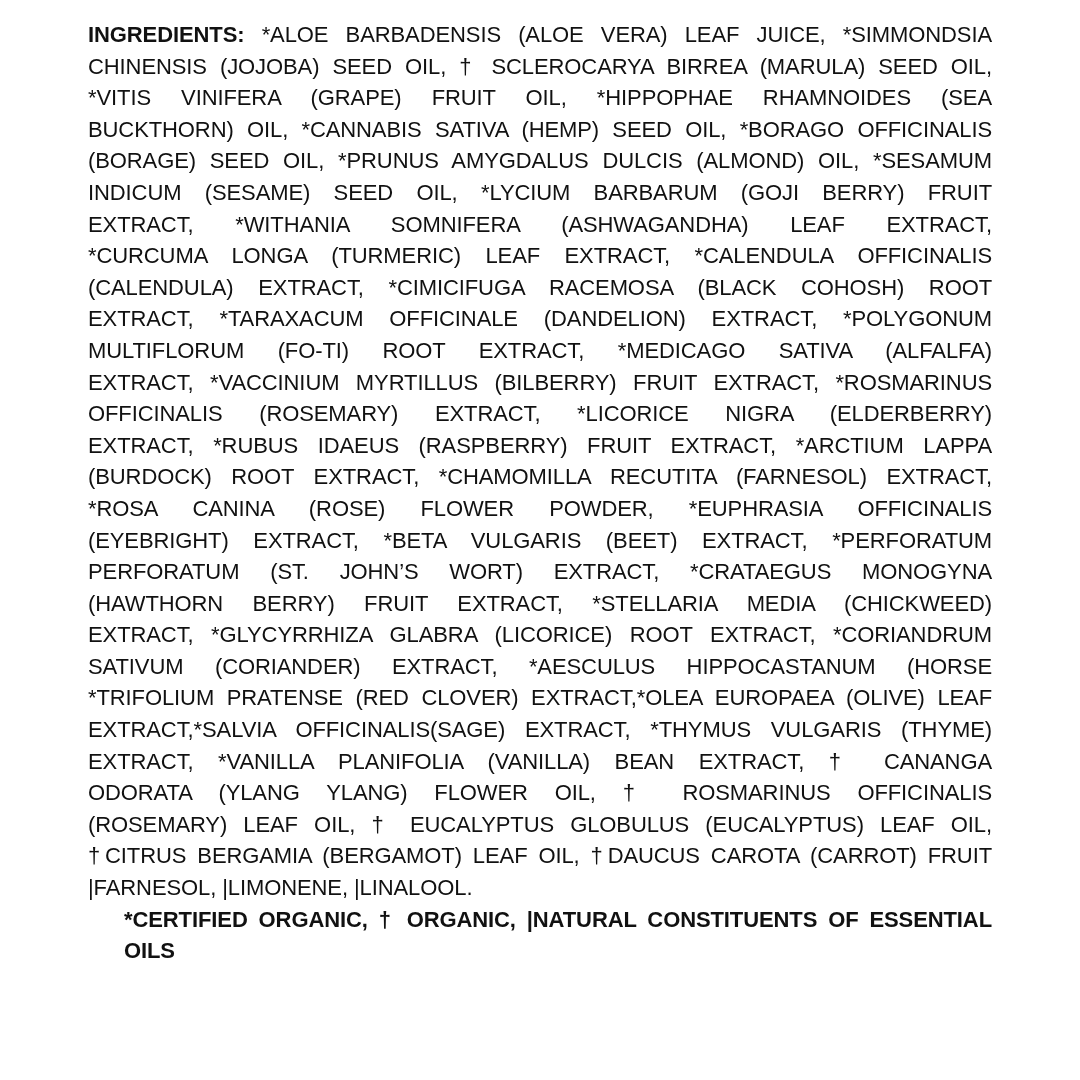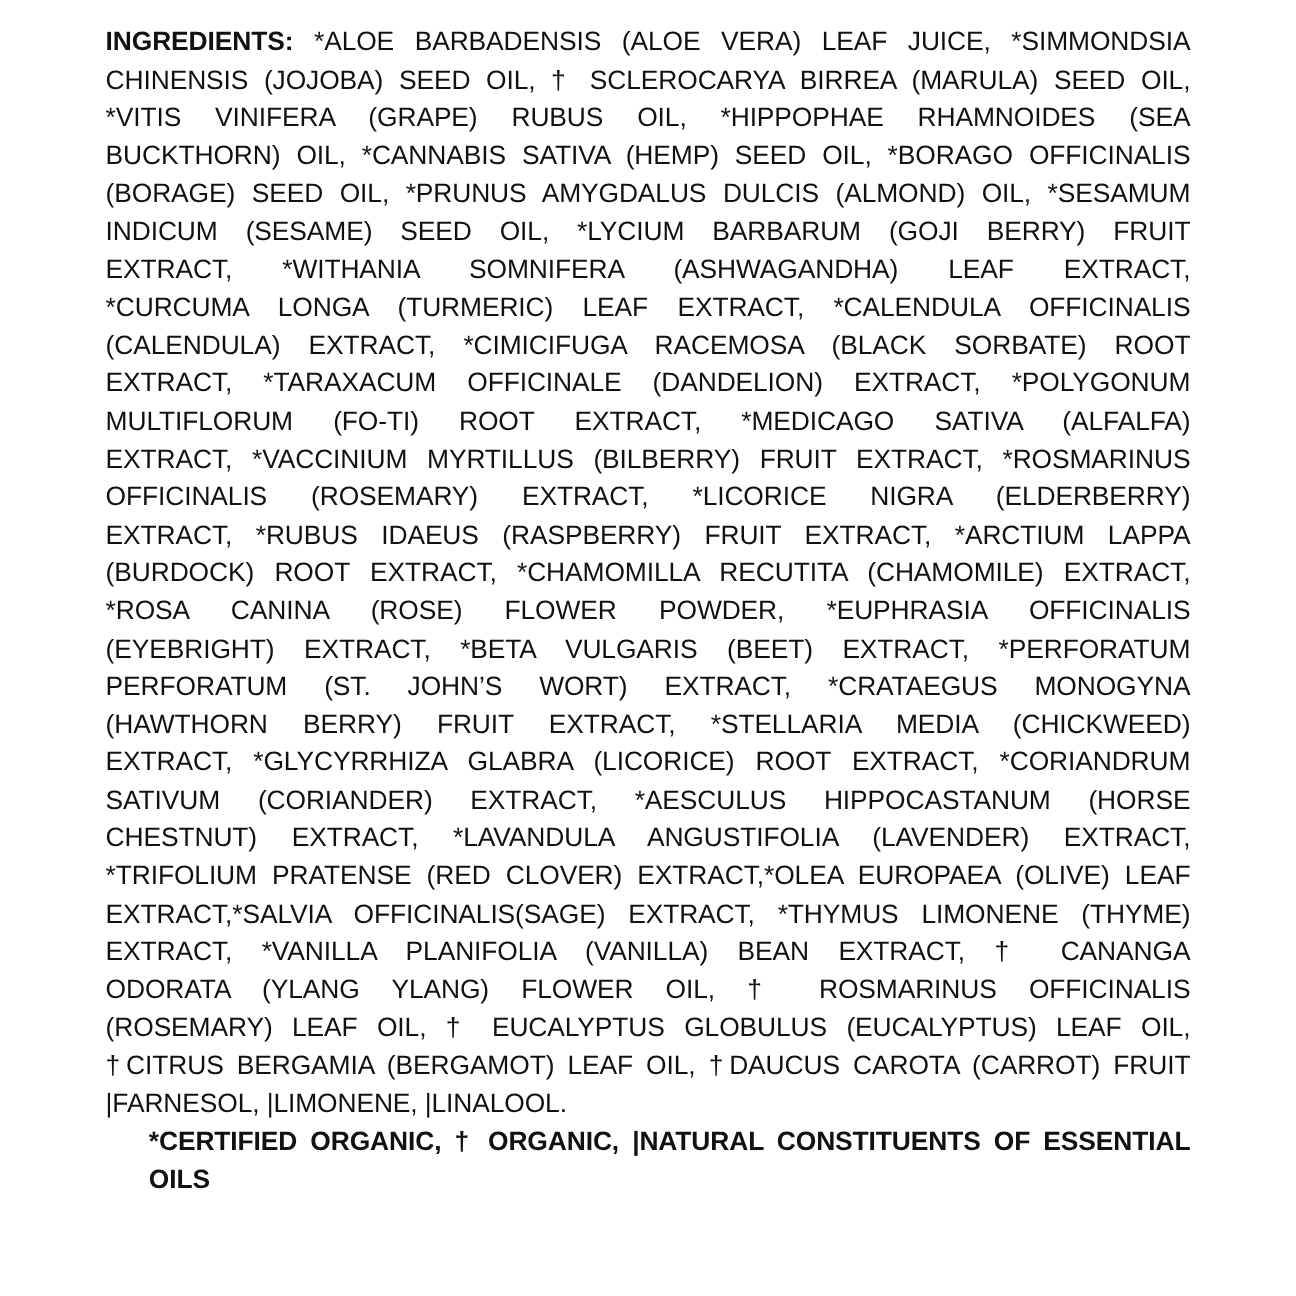--- a/index.html
+++ b/index.html
@@ -26,42 +26,41 @@
   .b { font-weight: 700; margin-left: 36px; }
   .hdr { font-weight: 700; }
 </style>
 </head>
 <body>
 
 <div class="page">
   <div class="textblock">
     <div class="ln j"><b class="hdr">INGREDIENTS:</b> <span>*ALOE BARBADENSIS (ALOE VERA) LEAF JUICE, *SIMMONDSIA</span></div>
     <div class="ln j">CHINENSIS (JOJOBA) SEED OIL, † SCLEROCARYA BIRREA (MARULA) SEED OIL,</div>
-    <div class="ln j">*VITIS VINIFERA (GRAPE) RUBUS OIL, *HIPPOPHAE RHAMNOIDES (SEA</div>
+    <div class="ln j">*VITIS VINIFERA (GRAPE) FRUIT OIL, *HIPPOPHAE RHAMNOIDES (SEA</div>
     <div class="ln j">BUCKTHORN) OIL, *CANNABIS SATIVA (HEMP) SEED OIL, *BORAGO OFFICINALIS</div>
     <div class="ln j">(BORAGE) SEED OIL, *PRUNUS AMYGDALUS DULCIS (ALMOND) OIL, *SESAMUM</div>
     <div class="ln j">INDICUM (SESAME) SEED OIL, *LYCIUM BARBARUM (GOJI BERRY) FRUIT</div>
     <div class="ln j">EXTRACT, *WITHANIA SOMNIFERA (ASHWAGANDHA) LEAF EXTRACT,</div>
     <div class="ln j">*CURCUMA LONGA (TURMERIC) LEAF EXTRACT, *CALENDULA OFFICINALIS</div>
-    <div class="ln j">(CALENDULA) EXTRACT, *CIMICIFUGA RACEMOSA (BLACK SORBATE) ROOT</div>
+    <div class="ln j">(CALENDULA) EXTRACT, *CIMICIFUGA RACEMOSA (BLACK COHOSH) ROOT</div>
     <div class="ln j">EXTRACT, *TARAXACUM OFFICINALE (DANDELION) EXTRACT, *POLYGONUM</div>
     <div class="ln j">MULTIFLORUM (FO-TI) ROOT EXTRACT, *MEDICAGO SATIVA (ALFALFA)</div>
     <div class="ln j">EXTRACT, *VACCINIUM MYRTILLUS (BILBERRY) FRUIT EXTRACT, *ROSMARINUS</div>
     <div class="ln j">OFFICINALIS (ROSEMARY) EXTRACT, *LICORICE NIGRA (ELDERBERRY)</div>
     <div class="ln j">EXTRACT, *RUBUS IDAEUS (RASPBERRY) FRUIT EXTRACT, *ARCTIUM LAPPA</div>
-    <div class="ln j">(BURDOCK) ROOT EXTRACT, *CHAMOMILLA RECUTITA (CHAMOMILE) EXTRACT,</div>
+    <div class="ln j">(BURDOCK) ROOT EXTRACT, *CHAMOMILLA RECUTITA (FARNESOL) EXTRACT,</div>
     <div class="ln j">*ROSA CANINA (ROSE) FLOWER POWDER, *EUPHRASIA OFFICINALIS</div>
     <div class="ln j">(EYEBRIGHT) EXTRACT, *BETA VULGARIS (BEET) EXTRACT, *PERFORATUM</div>
     <div class="ln j">PERFORATUM (ST. JOHN’S WORT) EXTRACT, *CRATAEGUS MONOGYNA</div>
     <div class="ln j">(HAWTHORN BERRY) FRUIT EXTRACT, *STELLARIA MEDIA (CHICKWEED)</div>
     <div class="ln j">EXTRACT, *GLYCYRRHIZA GLABRA (LICORICE) ROOT EXTRACT, *CORIANDRUM</div>
     <div class="ln j">SATIVUM (CORIANDER) EXTRACT, *AESCULUS HIPPOCASTANUM (HORSE</div>
-    <div class="ln j">CHESTNUT) EXTRACT, *LAVANDULA ANGUSTIFOLIA (LAVENDER) EXTRACT,</div>
     <div class="ln j">*TRIFOLIUM PRATENSE (RED CLOVER) EXTRACT,*OLEA EUROPAEA (OLIVE) LEAF</div>
-    <div class="ln j">EXTRACT,*SALVIA OFFICINALIS(SAGE) EXTRACT, *THYMUS LIMONENE (THYME)</div>
+    <div class="ln j">EXTRACT,*SALVIA OFFICINALIS(SAGE) EXTRACT, *THYMUS VULGARIS (THYME)</div>
     <div class="ln j">EXTRACT, *VANILLA PLANIFOLIA (VANILLA) BEAN EXTRACT, † CANANGA</div>
     <div class="ln j">ODORATA (YLANG YLANG) FLOWER OIL, † ROSMARINUS OFFICINALIS</div>
     <div class="ln j">(ROSEMARY) LEAF OIL, † EUCALYPTUS GLOBULUS (EUCALYPTUS) LEAF OIL,</div>
     <div class="ln j">†CITRUS BERGAMIA (BERGAMOT) LEAF OIL, †DAUCUS CAROTA (CARROT) FRUIT</div>
     <div class="ln l">|FARNESOL, |LIMONENE, |LINALOOL.</div>
     <div class="ln j b">*CERTIFIED ORGANIC, † ORGANIC, |NATURAL CONSTITUENTS OF ESSENTIAL</div>
     <div class="ln l b">OILS</div>
   </div>
 </div>
 

